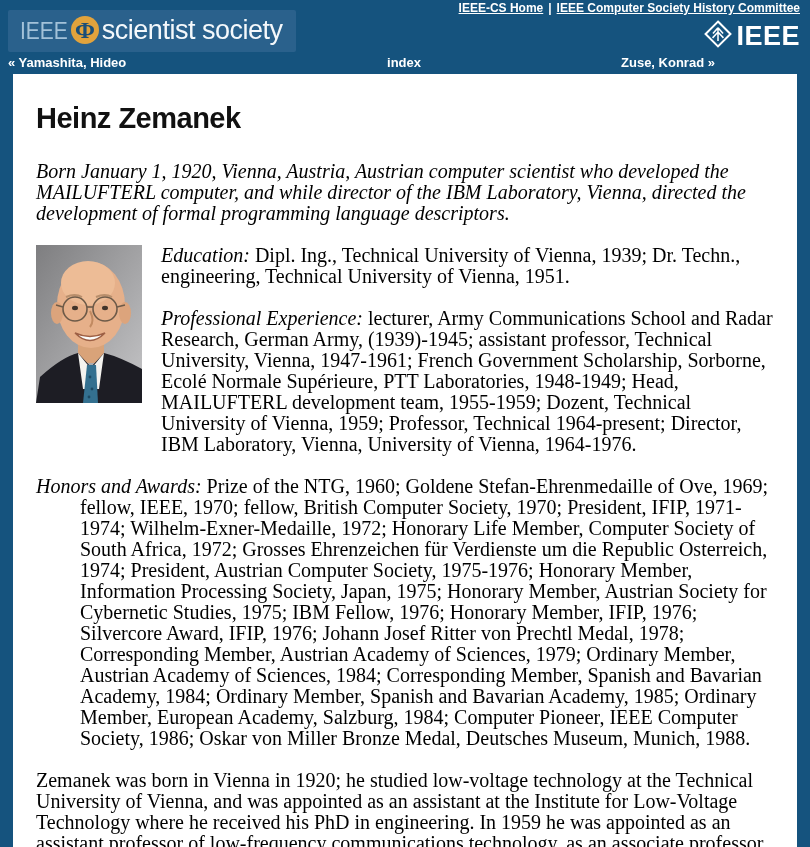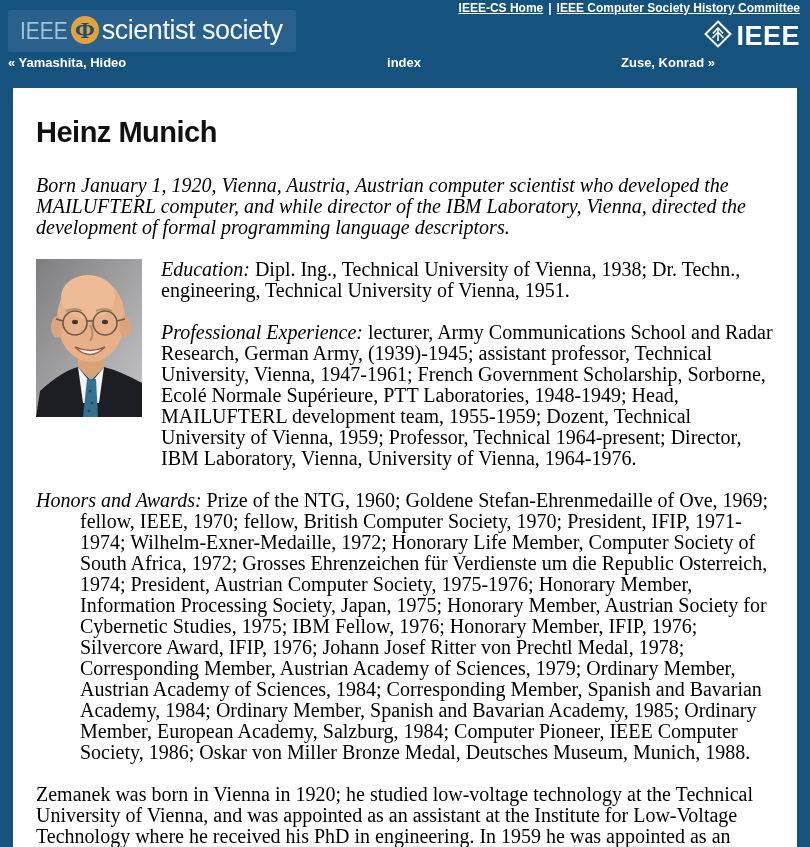--- a/index.html
+++ b/index.html
@@ -49,21 +49,21 @@
     color:#fff; font-family:"Liberation Sans",sans-serif;
     font-weight:bold; font-size:27px; line-height:1; letter-spacing:0.5px;
   }
   .title-row {
     padding:6px 10px 2px 8px;
     color:#fff; font-family:"Liberation Sans",sans-serif;
     font-size:25px; line-height:1.1;
   }
   .nav-row {
     display:flex; align-items:center;
-    padding:3px 10px 18px 8px;
+    padding:3px 10px 4px 8px;
     color:#fff; font-family:"Liberation Sans",sans-serif;
     font-size:13px; font-weight:bold;
   }
   .nav-row a { color:#fff; text-decoration:none; }
   .nav-left { flex:1; text-align:left; }
   .nav-center { flex:1; text-align:center; }
   .nav-right { flex:1; text-align:center; }
 
   
   .content {
@@ -120,21 +120,21 @@
     <div class="nav-row">
       <div class="nav-left"><a href="#">« Yamashita, Hideo</a></div>
       <div class="nav-center"><a href="#">index</a></div>
       <div class="nav-right"><a href="#">Zuse, Konrad »</a></div>
     </div>
 
   </div>
 
   <div class="content">
 
-    <h1 class="person-name">Heinz Munich</h1>
+    <h1 class="person-name">Heinz Zemanek</h1>
 
     <p class="intro">Born January 1, 1920, Vienna, Austria, Austrian computer scientist who developed the MAILUFTERL computer, and while director of the IBM Laboratory, Vienna, directed the development of formal programming language descriptors.</p>
 
     <div class="bio-block">
       <div class="photo-wrap">
         <svg width="106" height="158" viewBox="0 0 106 158">
           <defs>
             <linearGradient id="phbg" x1="0" y1="0" x2="1" y2="1">
               <stop offset="0" stop-color="#7e7e80"></stop>
               <stop offset="1" stop-color="#c6c6c8"></stop>
@@ -159,21 +159,21 @@
           <path d="M39 88 q15 15 30 0 q-15 7 -30 0 Z" fill="#fdfdfb" stroke="#9c5f44" stroke-width="1.4"></path>
           <path d="M0 158 L4 132 Q26 112 42 108 L55 122 L68 108 Q84 112 106 124 L106 158 Z" fill="#1d1d24"></path>
           <path d="M42 108 L55 124 L68 108 L63 144 L47 144 Z" fill="#f4f3ef"></path>
           <path d="M51 120 L60 120 L62 158 L47 158 Z" fill="#34708f"></path>
           <circle cx="54" cy="132" r="1.4" fill="#1d4a63"></circle>
           <circle cx="56" cy="144" r="1.4" fill="#1d4a63"></circle>
           <circle cx="53" cy="152" r="1.4" fill="#1d4a63"></circle>
         </svg>
       </div>
       <div class="bio-text">
-        <p><span class="label-italic">Education:</span><span> Dipl. Ing., Technical University of Vienna, 1938; Dr. Techn., engineering, Technical University of Vienna, 1951.</span></p>
+        <p><span class="label-italic">Education:</span><span> Dipl. Ing., Technical University of Vienna, 1939; Dr. Techn., engineering, Technical University of Vienna, 1951.</span></p>
         <p><span class="label-italic">Professional Experience:</span><span> lecturer, Army Communications School and Radar Research, German Army, (1939)-1945; assistant professor, Technical University, Vienna, 1947-1961; French Government Scholarship, Sorborne, Ecolé Normale Supérieure, PTT Laboratories, 1948-1949; Head, MAILUFTERL development team, 1955-1959; Dozent, Technical University of Vienna, 1959; Professor, Technical 1964-present; Director, IBM Laboratory, Vienna, University of Vienna, 1964-1976.</span></p>
       </div>
     </div>
 
     <p class="honors"><span class="label-italic">Honors and Awards:</span><span> Prize of the NTG, 1960; Goldene Stefan-Ehrenmedaille of Ove, 1969; fellow, IEEE, 1970; fellow, British Computer Society, 1970; President, IFIP, 1971-1974; Wilhelm-Exner-Medaille, 1972; Honorary Life Member, Computer Society of South Africa, 1972; Grosses Ehrenzeichen für Verdienste um die Republic Osterreich, 1974; President, Austrian Computer Society, 1975-1976; Honorary Member, Information Processing Society, Japan, 1975; Honorary Member, Austrian Society for Cybernetic Studies, 1975; IBM Fellow, 1976; Honorary Member, IFIP, 1976; Silvercore Award, IFIP, 1976; Johann Josef Ritter von Prechtl Medal, 1978; Corresponding Member, Austrian Academy of Sciences, 1979; Ordinary Member, Austrian Academy of Sciences, 1984; Corresponding Member, Spanish and Bavarian Academy, 1984; Ordinary Member, Spanish and Bavarian Academy, 1985; Ordinary Member, European Academy, Salzburg, 1984; Computer Pioneer, IEEE Computer Society, 1986; Oskar von Miller Bronze Medal, Deutsches Museum, Munich, 1988.</span></p>
 
     <div class="body-paragraphs">
       <p>Zemanek was born in Vienna in 1920; he studied low-voltage technology at the Technical University of Vienna, and was appointed as an assistant at the Institute for Low-Voltage Technology where he received his PhD in engineering. In 1959 he was appointed as an assistant professor of low-frequency communications technology, as an associate professor in 1964, and 20 years later (1984) as a full professor. He is a member of various academies of science and has received an honorary doctorate from several universities.</p>
 
     </div>

